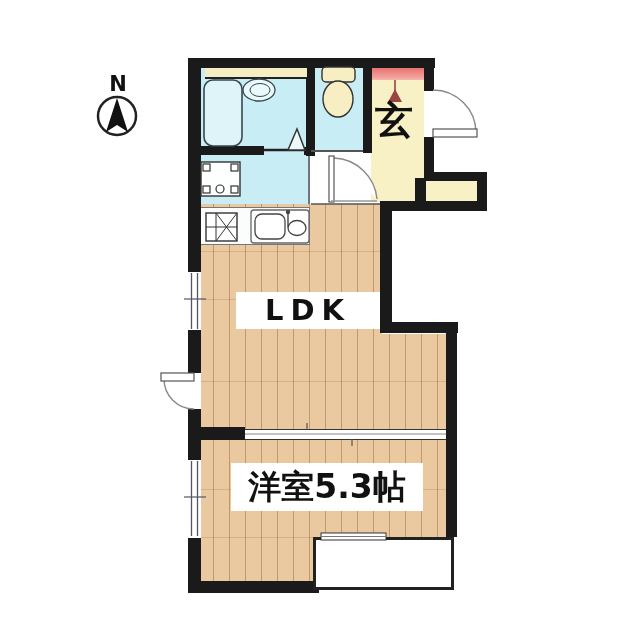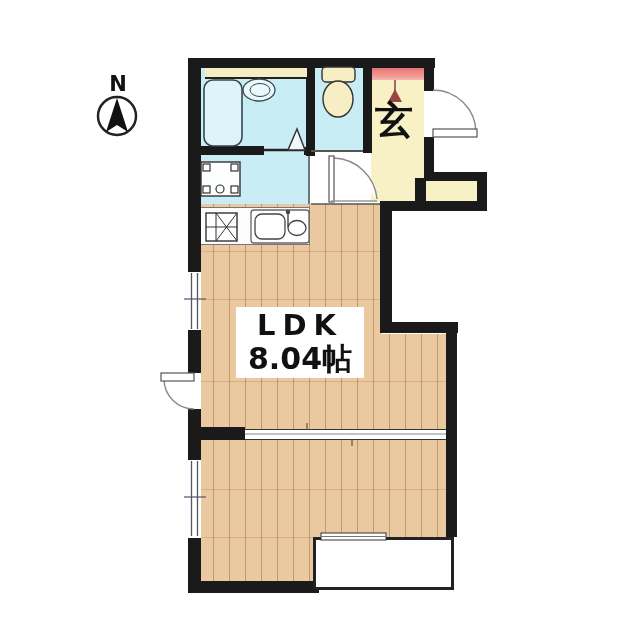--- a/index.html
+++ b/index.html
@@ -131,20 +131,20 @@
     <line x1="245" y1="434" x2="446" y2="434" stroke="#888" stroke-width="1.2"></line>
     <line x1="307" y1="423" x2="307" y2="430" stroke="#555" stroke-width="1.2"></line>
     <line x1="352" y1="439" x2="352" y2="446" stroke="#555" stroke-width="1.2"></line>
 
     <rect x="321" y="533" width="65" height="7" fill="#fff" stroke="#333" stroke-width="1"></rect>
     <line x1="321" y1="536.5" x2="386" y2="536.5" stroke="#777" stroke-width="1"></line>
   </svg>
 
   <div class="labelbox" style="left:370px;top:100px;width:48px;background:transparent;font-size:38px;line-height:40px;">玄</div>
 
-  <div class="labelbox" style="left:236px;top:307px;width:128px;padding:2px 0;">
+  <div class="labelbox" style="left:236px;top:292px;width:128px;padding:2px 8px;">
     <div style="font-size:29px;line-height:33px;letter-spacing:7px;">LDK</div>
-    <div style="font-size:30px;line-height:34px;">8.04帖</div>
   </div>
 
+  <div class="labelbox" style="left:231px;top:463px;width:192px;height:48px;font-size:33px;line-height:48px;">洋室5.3帖</div>
 
 
 </div>
 
 </body></html>

